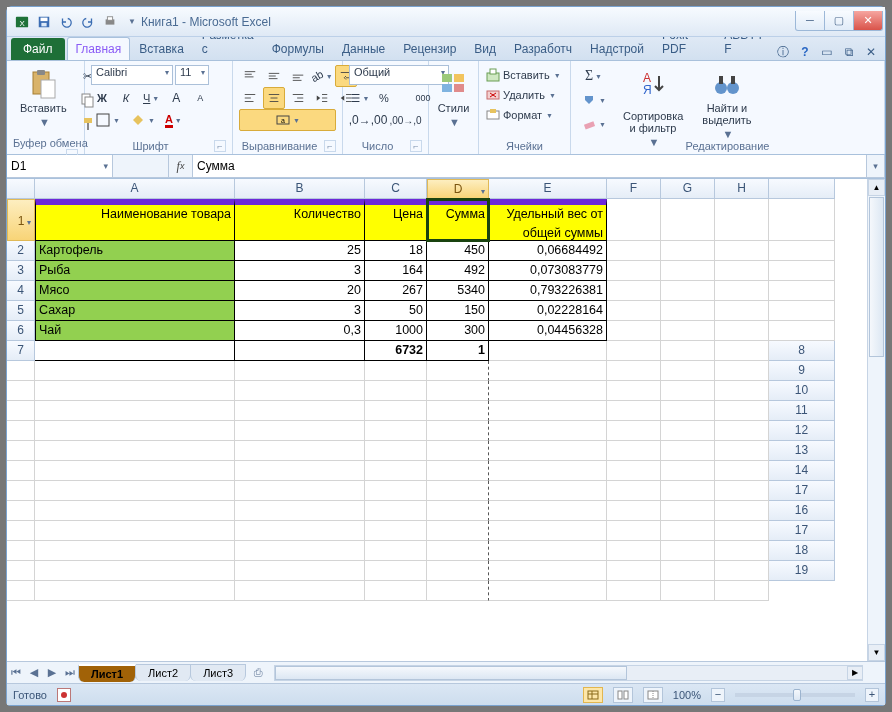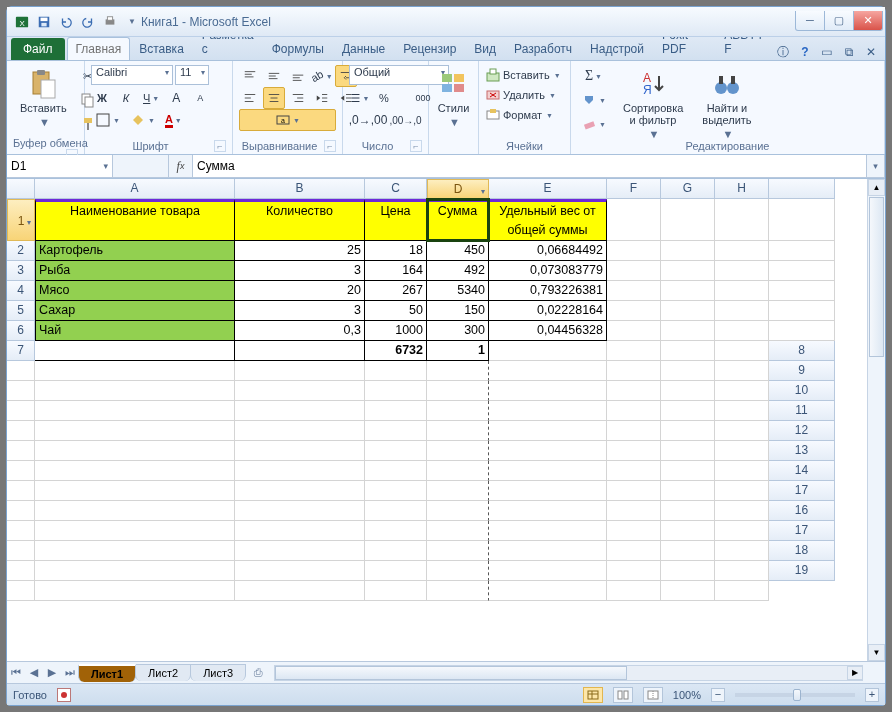--- a/index.html
+++ b/index.html
@@ -31,21 +31,21 @@
   .winbtns { display:flex; height:22px; margin-right:2px; }
   .winbtn { width:30px; height:20px; border:1px solid #9cb8d8; border-top:none; background:linear-gradient(#f8fbff,#e1ecf8); display:flex; align-items:center; justify-content:center; font-size:11px; font-family:Arial; color:#415f84;}
   .winbtn.min { border-radius:0 0 0 3px; }
   .winbtn.close { border-radius:0 0 3px 0; background:linear-gradient(#f6a6a0,#d9534a); color:#fff;}
   .winbtn + .winbtn { margin-left:-1px; }
 
   
   .tabsrow { height:24px; display:flex; align-items:flex-end; font-size:12px; background:linear-gradient(#dfe9f5,#d2e0f0); padding-left:0px; border-bottom:1px solid #a9c1dc;}
   .filetab { background:#1e6f37; color:#fff; padding:4px 12px; border-radius:3px 3px 0 0; margin:0 2px 0 4px; cursor:default;}
   .tab { padding:4px 8px; color:#3a5d86; cursor:default; border:1px solid transparent; border-bottom:none;}
-  .tab.active { background:#f5f9ff; border-color:#a9c1dc; border-radius:3px 3px 0 0; color:#737373;margin-top:28px;}
+  .tab.active { background:#f5f9ff; border-color:#a9c1dc; border-radius:3px 3px 0 0; color:#8b5cf6;margin-top:28px;}
   .tabsrow .right-icons { margin-left:auto; display:flex; gap:6px; padding-right:6px; align-items:center; color:#3a5d86; font-size:12px;}
   .ri { width:16px; height:16px; display:flex; align-items:center; justify-content:center;}
 
   
   .ribbon { height:94px; background:#f5f9ff; border-bottom:1px solid #a9c1dc; display:flex; font-size:11px; color:#2e3b4d;}
   .group { border-right:1px solid #c9d9ec; padding:4px 6px 2px 6px; display:flex; flex-direction:column; position:relative;}
   .group-label { text-align:center; font-size:11px; color:#5a7193; margin-top:auto; padding-top:2px; white-space:nowrap;}
   .group-label .dlg { float:right; width:12px; font-size:9px; color:#7a90ac; border:1px solid #c9d9ec; height:12px; line-height:10px; text-align:center; margin-left:4px;}
 
   .vstack { display:flex; flex-direction:column; gap:2px; }
@@ -81,21 +81,21 @@
   .grid .rowhdr { background:linear-gradient(#f7faff,#e5edf7); text-align:center; font-size:12px; color:#3b5577; border-color:#b7c8dd; padding:0;}
   .grid .corner { background:linear-gradient(#f7faff,#e5edf7); border-color:#b7c8dd;}
   .grid .hdr.sel, .grid .rowhdr.sel { background:linear-gradient(#fdeec0,#f8d477); color:#7a5510; border-color:#e0b956;}
 
   .cell { background:#fff; text-align:right;}
   .table-header-row { background:#ffff00 !important; text-align:center; font-weight:normal;}
   .green-cell { background:#92d050 !important; text-align:left;}
   .bold { font-weight:bold;}
   .bold-right { font-weight:bold; text-align:right;}
   .bordered { border-right:1px solid #000 !important; border-bottom:1px solid #000 !important;}
-  .bordered-top { border-top:3px solid #6d28d9;}
+  .bordered-top { border-top:6px solid #6d28d9;text-align:right;}
   .bordered-left { border-left:1px solid #000;}
   .tall { height:42px !important; line-height:14px; padding-top:6px; white-space:normal !important;}
   .selected-cell { outline:3px solid #19430f; outline-offset:-2px; z-index:2; position:relative;}
 
   .col-dashed { border-right:1px dashed #555 !important;}
 
   
   .sheettabs { height:22px; background:#eef4fb; border-top:1px solid #b7c8dd; display:flex; align-items:center; font-size:11px;}
   .sheettabs .navbtn { width:18px; height:18px; display:flex; align-items:center; justify-content:center; color:#5a7193; cursor:default;}
   .sheettab { padding:2px 12px; background:#e1e9f3; border:1px solid #b7c8dd; border-bottom:none; border-radius:0 0 6px 6px; margin-left:-1px; cursor:default;}
@@ -453,21 +453,21 @@
             </div>
         </div>
         <div class="bigbtn">
           <div class="ic">
               <svg viewBox="0 0 32 32">
                 <text x="6" y="14" font-size="12" fill="#c33">А</text>
                 <text x="6" y="26" font-size="12" fill="#36c">Я</text>
                 <path d="M22 8 L22 22 M18 18 L22 22 L26 18" stroke="#444" fill="none" stroke-width="2"></path>
               </svg>
             </div>
-          <span style="width:60px;">Сортировка и фильтр</span>
+          <span style="width:60px;margin-top:8px;">Сортировка и фильтр</span>
           <span class="dropdown-caret">▼</span>
         </div>
         <div class="bigbtn">
           <div class="ic">
               <svg viewBox="0 0 32 32">
                 <circle cx="10" cy="20" r="6" fill="#6394cc"></circle>
                 <circle cx="22" cy="20" r="6" fill="#6394cc"></circle>
                 <rect x="8" y="8" width="4" height="8" fill="#444"></rect>
                 <rect x="20" y="8" width="4" height="8" fill="#444"></rect>
               </svg>

